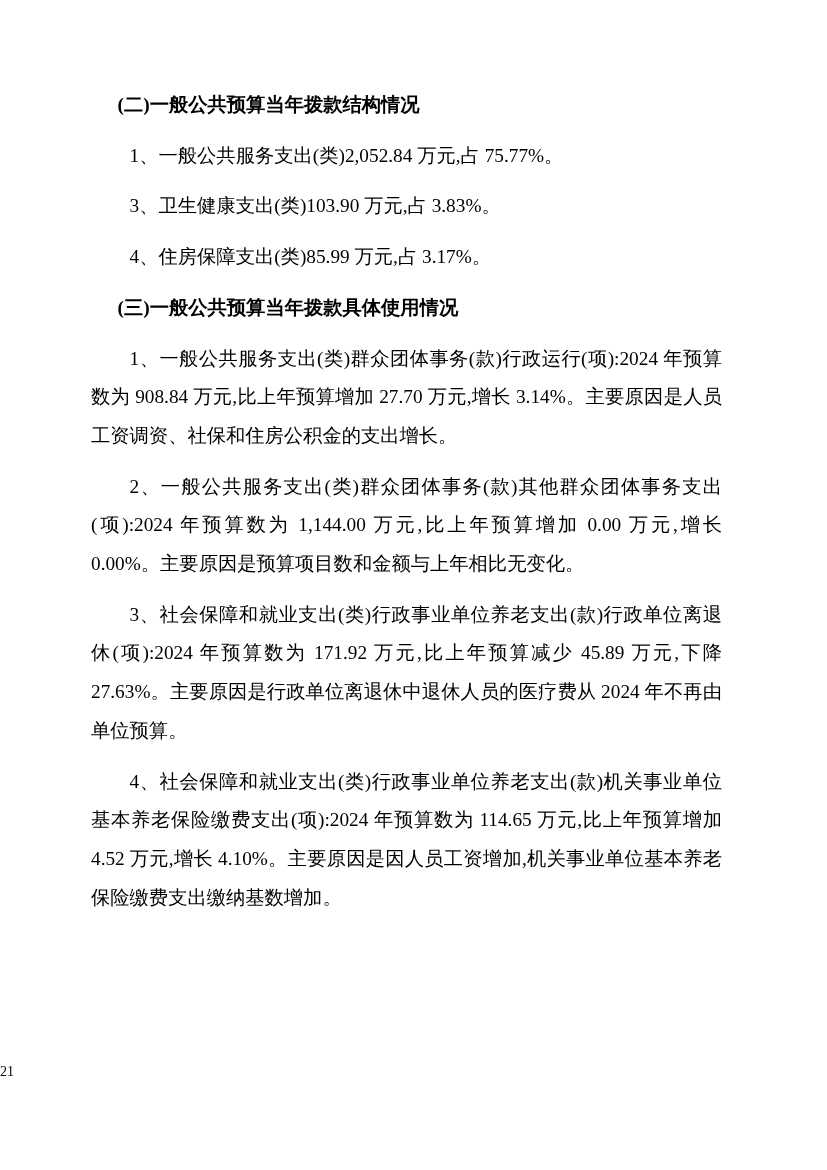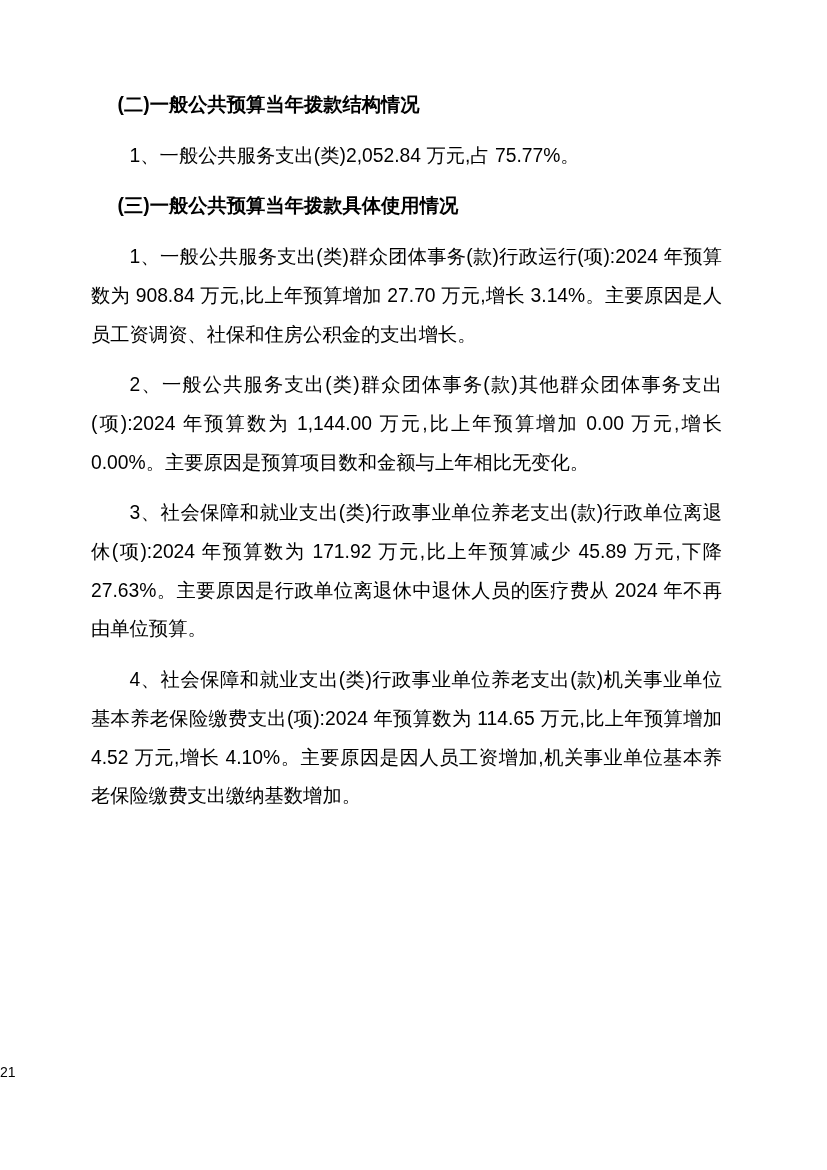--- a/index.html
+++ b/index.html
@@ -6,21 +6,21 @@
     margin: 0;
     padding: 0;
     background: #ffffff;
   }
   .page {
     position: relative;
     width: 827px;
     height: 1170px;
     background: #ffffff;
     overflow: hidden;
-    font-family: Liberation Sans, sans-serif;
+    font-family: Liberation Serif, serif;
     color: #000000;
   }
   .content {
     position: absolute;
     left: 79px;
     top: 86px;
     width: 655px;
     font-size: 19.3px;
     line-height: 38.7px;
     text-align: justify;
@@ -51,20 +51,22 @@
 </style>
 </head>
 <body>
 
 <div class="page">
   <div class="content">
 
     <h2>(二)一般公共预算当年拨款结构情况</h2>
 
     <p>1、一般公共服务支出(类)2,052.84 万元,占 75.77%。</p>
+    <p>3、卫生健康支出(类)103.90 万元,占 3.83%。</p>
+    <p>4、住房保障支出(类)85.99 万元,占 3.17%。</p>
 
     <h2>(三)一般公共预算当年拨款具体使用情况</h2>
 
     <p>1、一般公共服务支出(类)群众团体事务(款)行政运行(项):2024 年预算数为 908.84 万元,比上年预算增加 27.70 万元,增长 3.14%。主要原因是人员工资调资、社保和住房公积金的支出增长。</p>
     <p>2、一般公共服务支出(类)群众团体事务(款)其他群众团体事务支出(项):2024 年预算数为 1,144.00 万元,比上年预算增加 0.00 万元,增长 0.00%。主要原因是预算项目数和金额与上年相比无变化。</p>
     <p>3、社会保障和就业支出(类)行政事业单位养老支出(款)行政单位离退休(项):2024 年预算数为 171.92 万元,比上年预算减少 45.89 万元,下降 27.63%。主要原因是行政单位离退休中退休人员的医疗费从 2024 年不再由单位预算。</p>
     <p>4、社会保障和就业支出(类)行政事业单位养老支出(款)机关事业单位基本养老保险缴费支出(项):2024 年预算数为 114.65 万元,比上年预算增加 4.52 万元,增长 4.10%。主要原因是因人员工资增加,机关事业单位基本养老保险缴费支出缴纳基数增加。</p>
 
   </div>
 

